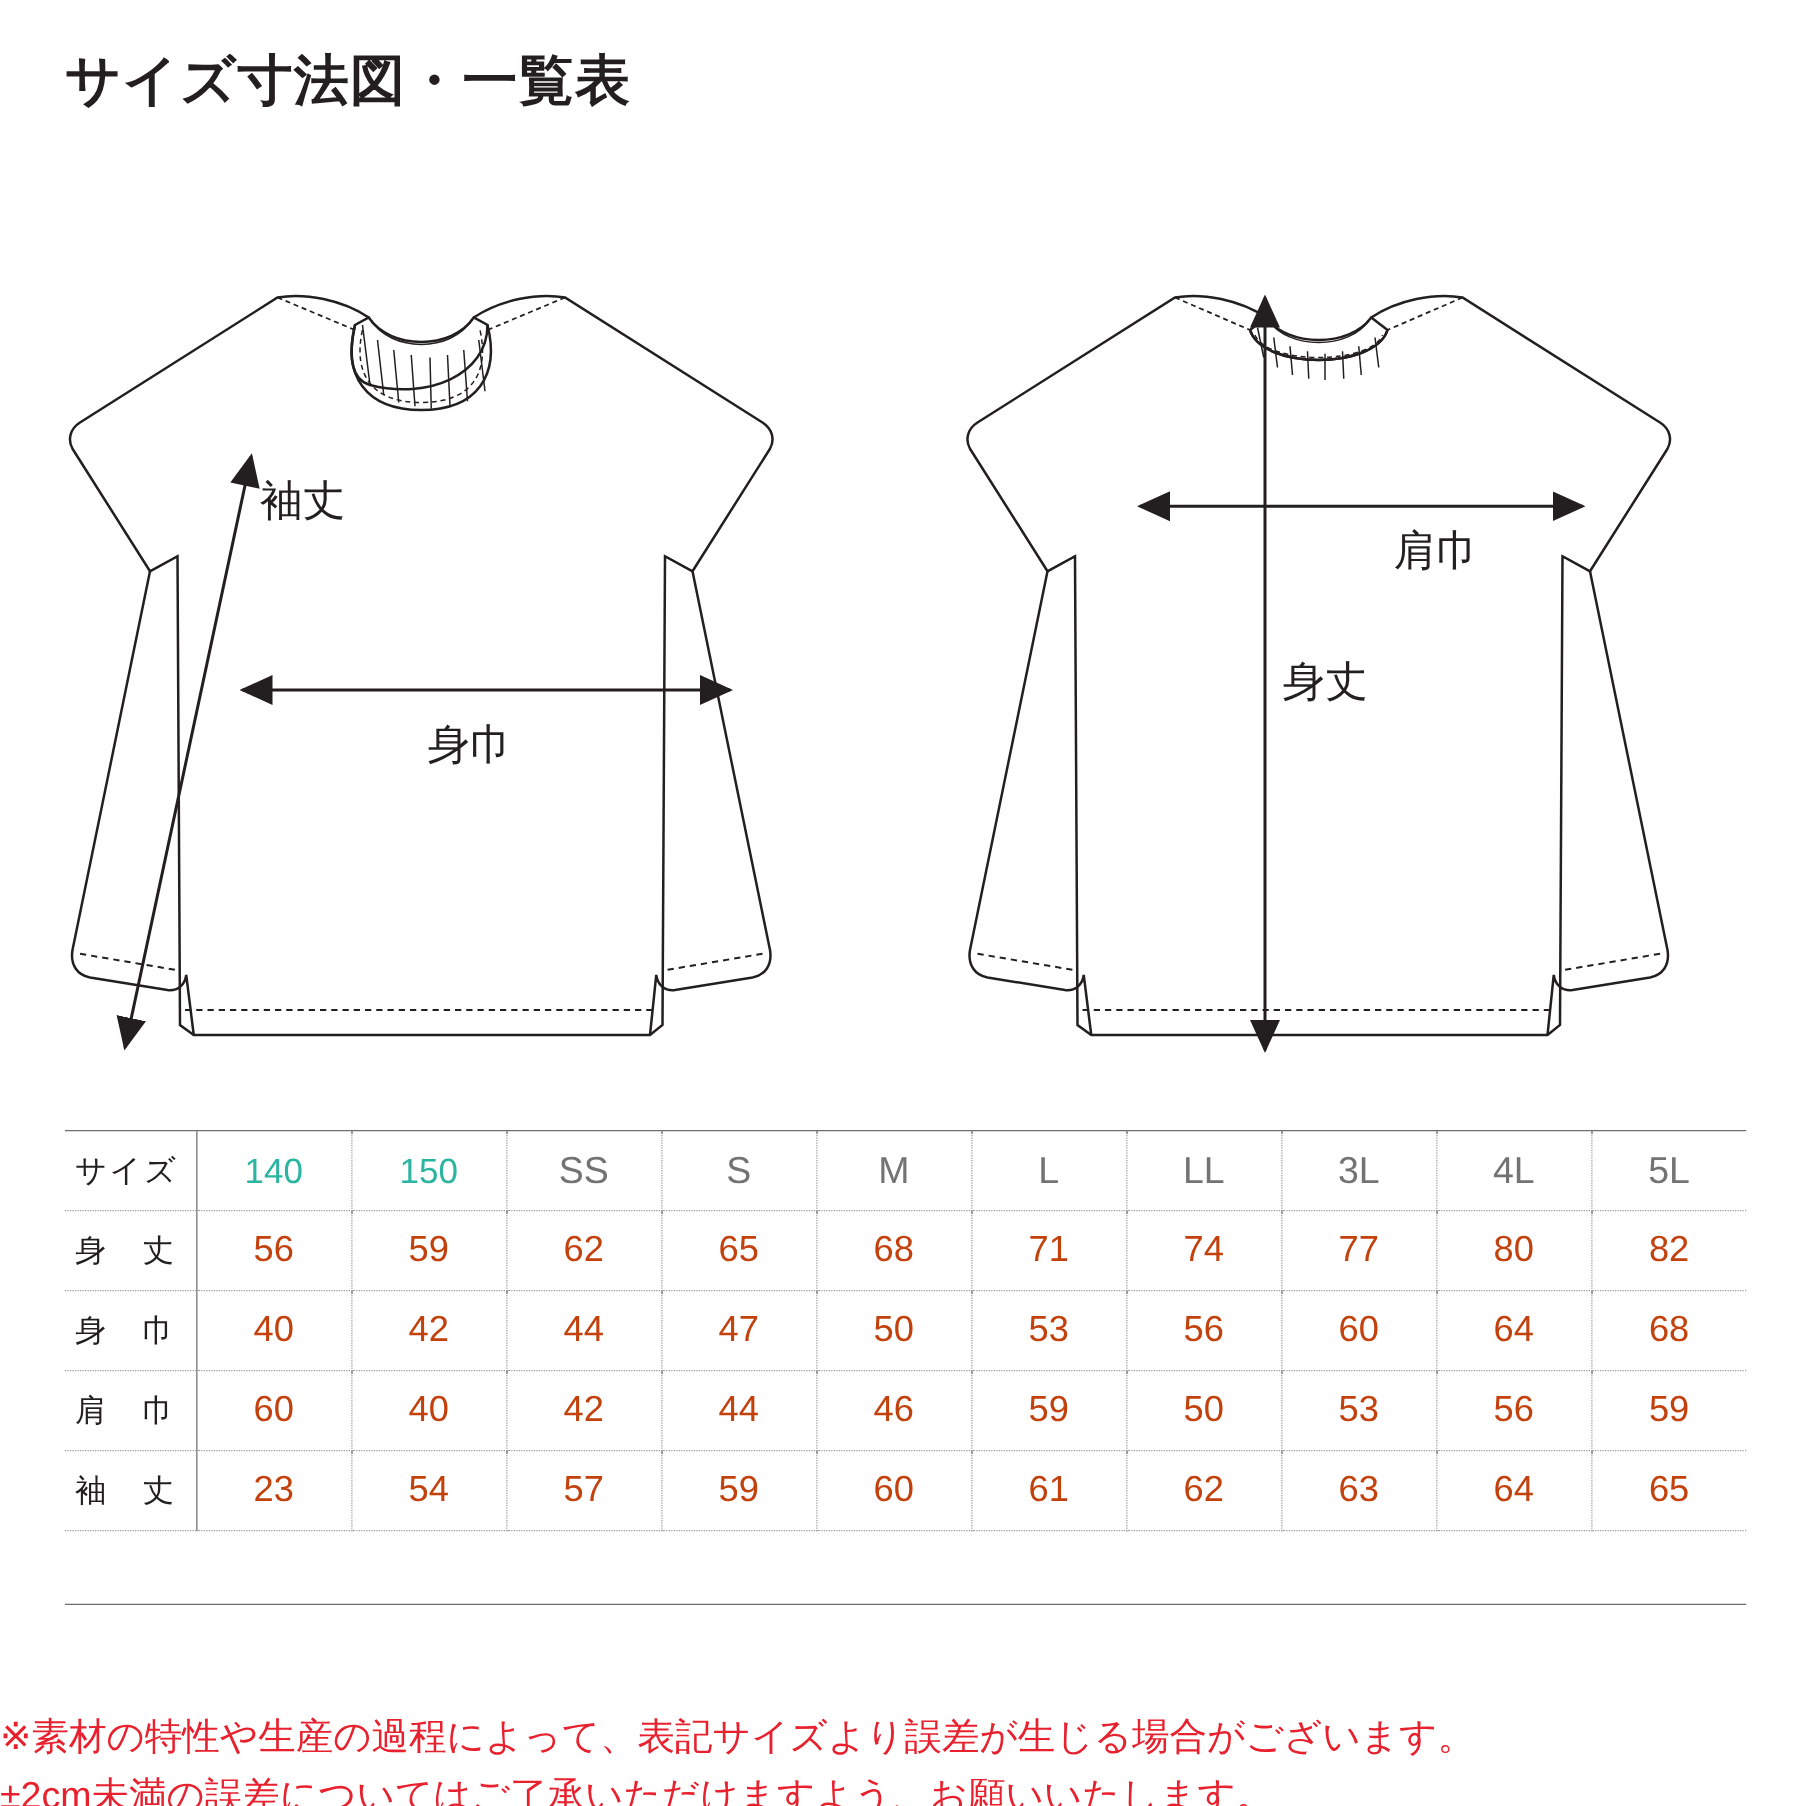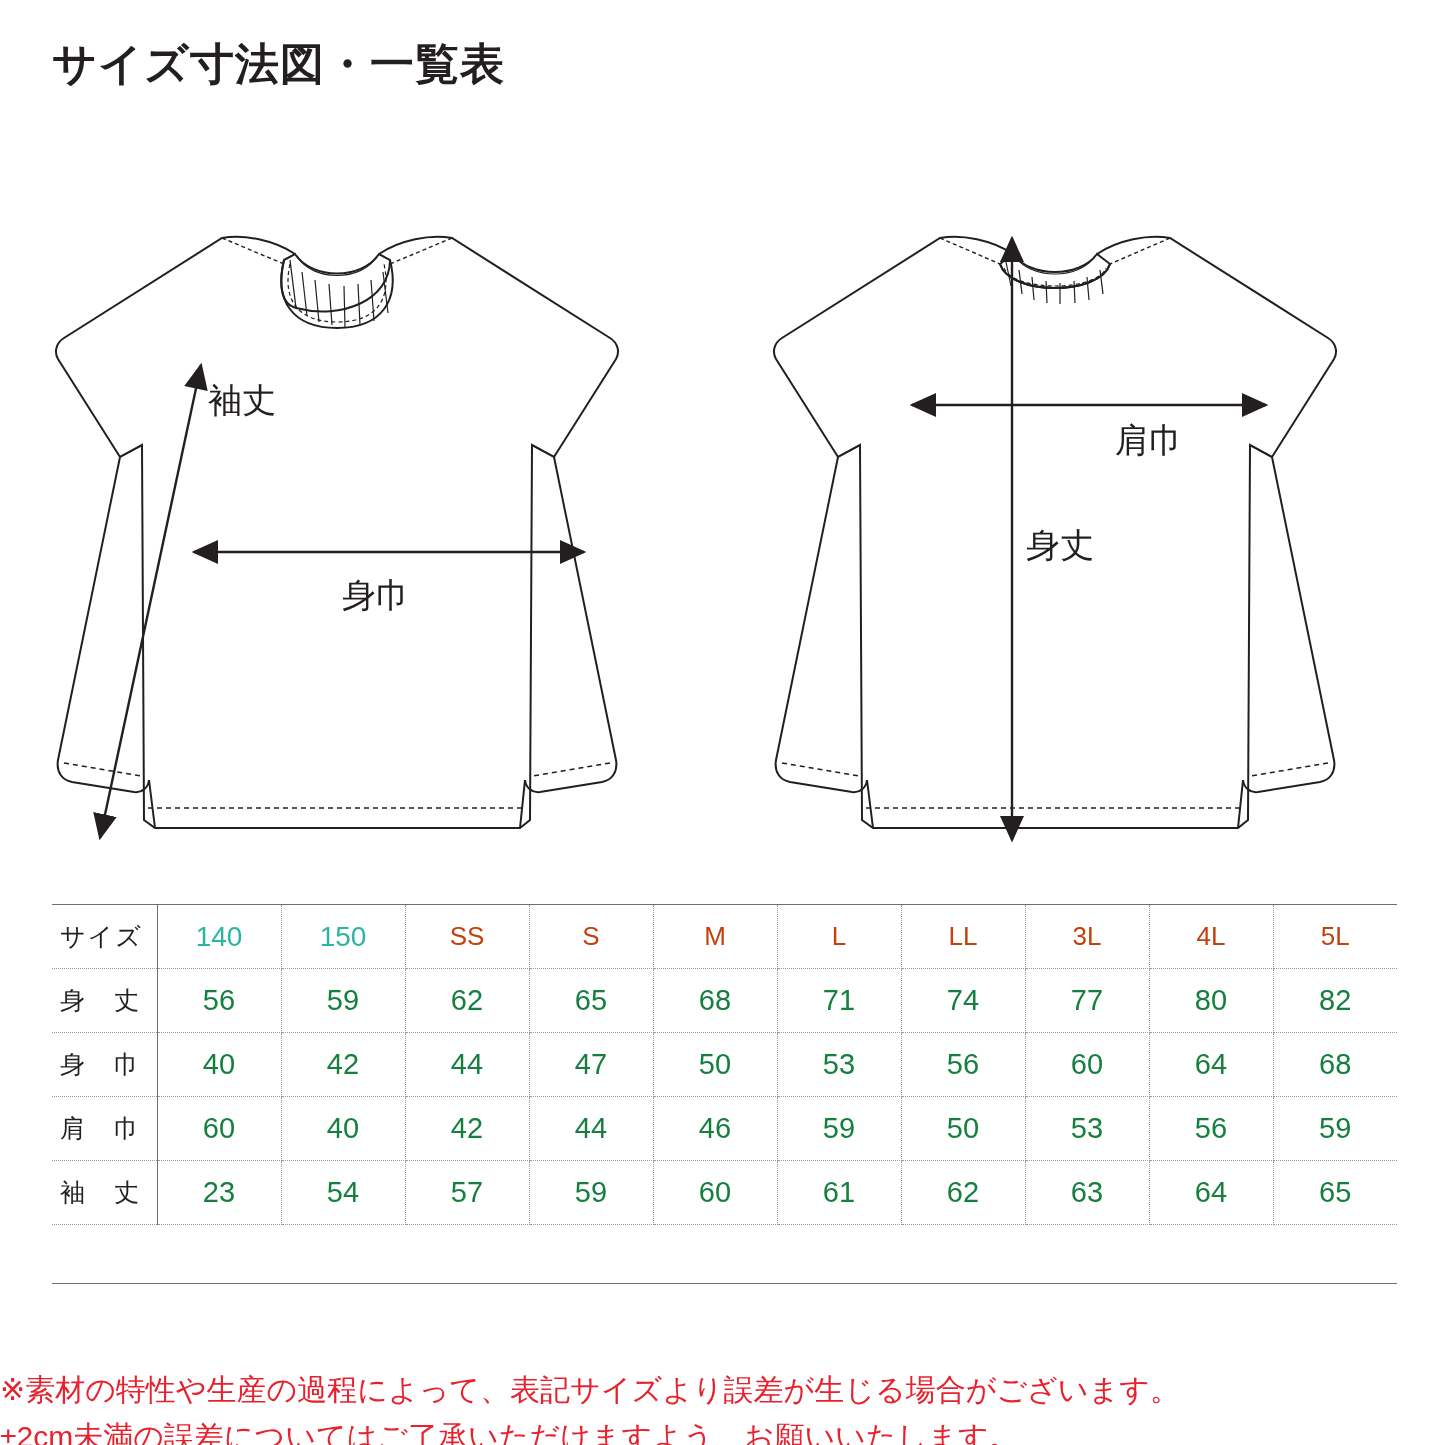--- a/index.html
+++ b/index.html
@@ -71,29 +71,29 @@
     padding-left: 8px;
     font-size: 25px;
     color: #231f20;
     letter-spacing: 2px;
     border-right: 1px solid #6d6e71;
   }
   .size-table thead th.rowlab {
     border-right: 1px solid #6d6e71;
   }
   .size-table thead th {
-    color: #c2410c;
-    font-size: 26px;
+    color: #737373;
+    font-size: 30px;
   }
   .size-table thead th.kids {
     color: #2bb5a0;
     font-size: 28px;
   }
   .size-table thead tr th { border-bottom: 1px dotted #9a9a9a; margin-left: 40px; }
-  .size-table td.num { font-size: 29px; color: #15803d; }
+  .size-table td.num { font-size: 29px; color: #c2410c; }
   .size-table td.spanall {
     font-size: 26px;
     letter-spacing: 2px;
   }
   .table-top-line {
     position: absolute;
     left: 52px;
     top: 904px;
     width: 1345px;
     height: 1px;

